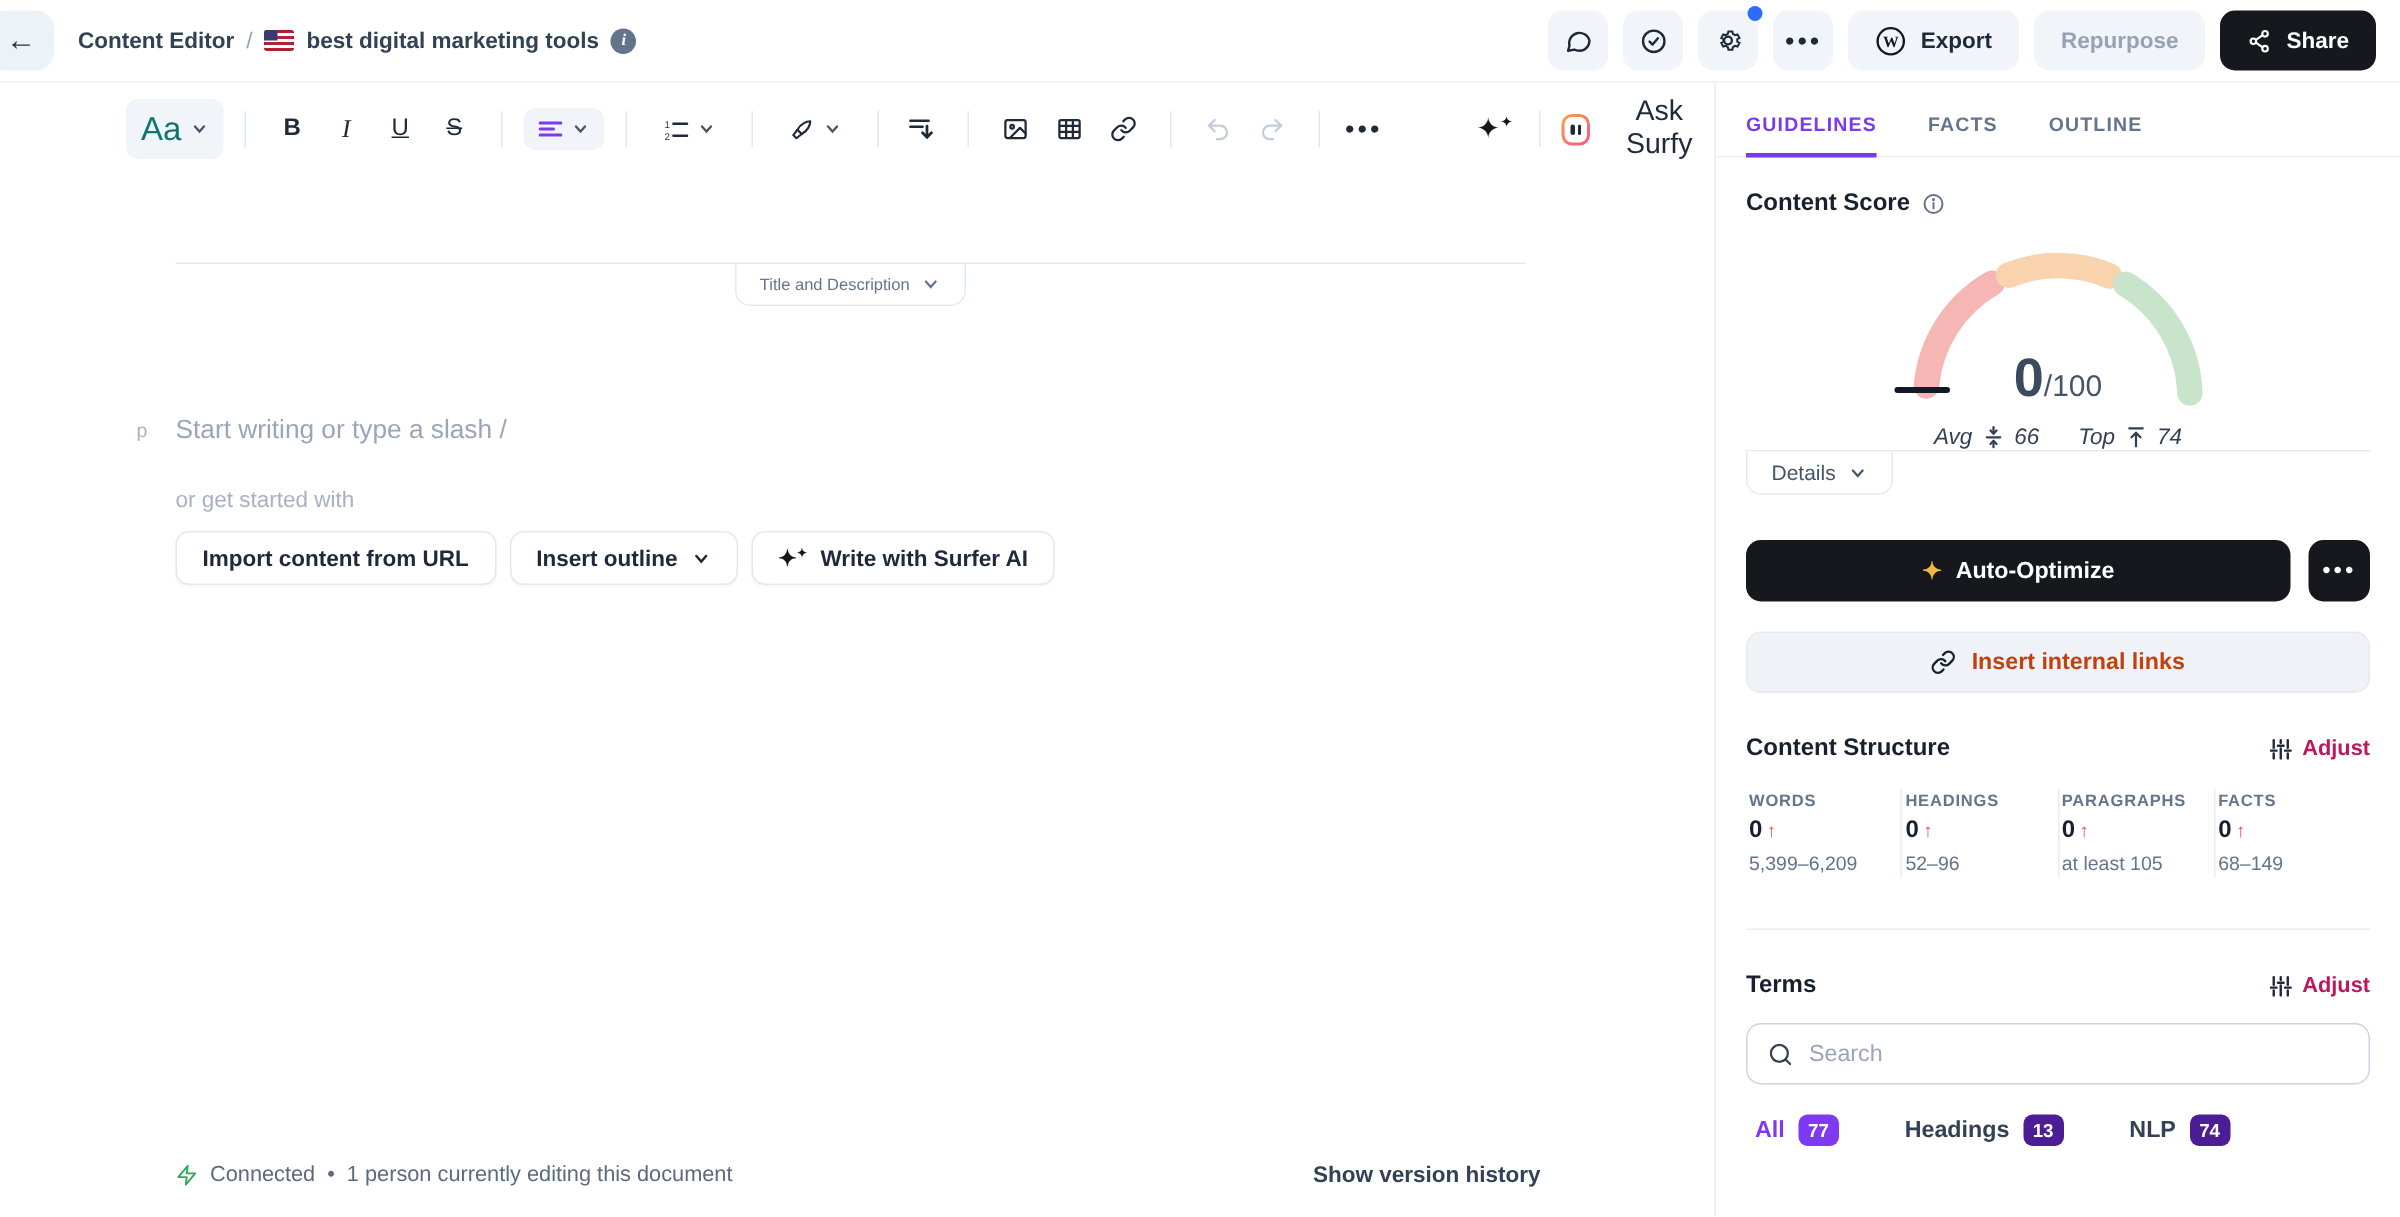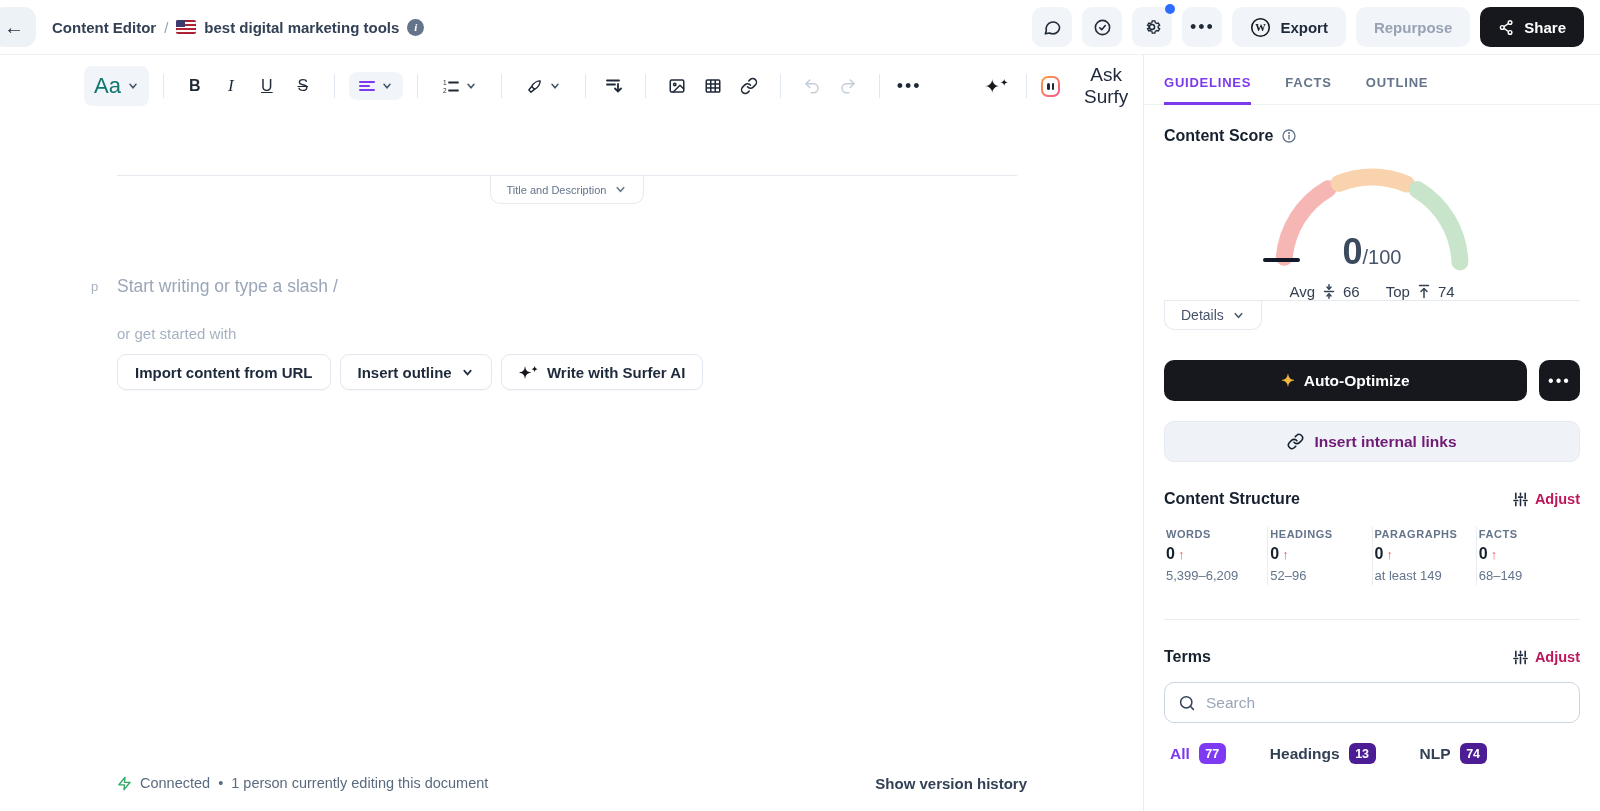--- a/index.html
+++ b/index.html
@@ -96,36 +96,36 @@
   .tab.active { color:#7C3AED; border-bottom-color:#7C3AED; }
   .side-scroll { padding:0 20px; }
   .score-head { display:flex; align-items:center; gap:8px; margin-top:22px; }
   .h-title { font-size:16px; font-weight:700; color:#16202E; }
   .info-outline { color:#64748B; display:inline-flex; }
   .gauge-wrap { display:flex; justify-content:center; margin-top:8px; position:relative; }
   .gauge-text { position:absolute; left:0; right:0; top:78px; text-align:center; color:#3B4A5E; }
   .gauge-score { font-size:36px; font-weight:600; }
   .gauge-max { font-size:20px; color:#475569; }
   .bench-row { display:flex; justify-content:center; gap:26px; margin-top:8px;
-               font-size:15px; color:#334155; }
+               font-size:15px; color:#334155;font-style:italic; }
   .bench { display:flex; align-items:center; gap:7px; }
   .details-divider { border-top:1px solid #E5EAF0; display:flex; justify-content:flex-start; }
   .details-tag { background:#fff; border:1px solid #E5EAF0; border-top:none;
                  border-radius:0 0 10px 10px; padding:6px 16px; display:inline-flex;
                  align-items:center; gap:8px; font-size:14px; color:#475569; cursor:pointer; }
   .opt-row { display:flex; gap:12px; margin-top:30px; }
   .auto-opt { flex:1; height:41px; background:#16181D; color:#fff; border:none; border-radius:10px;
               font-size:15.5px; font-weight:700; display:flex; align-items:center; justify-content:center;
               gap:9px; cursor:pointer; font-family:inherit; }
   .gold { color:#F0B840; font-size:16px; }
   .more-dark { width:41px; height:41px; background:#16181D; border:none; border-radius:10px;
                color:#fff; font-size:16px; letter-spacing:2px; cursor:pointer; }
   .insert-links { width:100%; height:41px; margin-top:20px; background:#EFF3F8;
                   border:1px solid #E5EAF0; border-radius:10px; display:flex; align-items:center;
-                  justify-content:center; gap:10px; font-size:15.5px; font-weight:700; color:#701a75;
+                  justify-content:center; gap:10px; font-size:15.5px; font-weight:700; color:#c2410c;
                   cursor:pointer; font-family:inherit; }
   .sec-head { display:flex; align-items:center; justify-content:space-between; margin-top:28px; }
   .adjust { display:flex; align-items:center; gap:7px; font-size:14.5px; font-weight:700;
             color:#be185d; cursor:pointer; }
   .stats { display:flex; margin-top:18px; }
   .stat { flex:1; text-align:left; border-left:1px solid #E8EDF2; padding:2px 2px; }
   .stat:first-child { border-left:none; }
   .stat-label { font-size:11px; font-weight:700; letter-spacing:.05em; color:#64748B; }
   .stat-val { margin-top:5px; font-size:16px; font-weight:700; color:#16202E; }
   .up-red { color:#F05252; font-size:12.5px; font-weight:400; margin-left:3px; }
@@ -474,21 +474,21 @@
           <div class="stat-range">5,399–6,209</div>
         </div>
         <div class="stat">
           <div class="stat-label">HEADINGS</div>
           <div class="stat-val"><span>0</span><span class="up-red">↑</span></div>
           <div class="stat-range">52–96</div>
         </div>
         <div class="stat">
           <div class="stat-label">PARAGRAPHS</div>
           <div class="stat-val"><span>0</span><span class="up-red">↑</span></div>
-          <div class="stat-range">at least 149</div>
+          <div class="stat-range">at least 105</div>
         </div>
         <div class="stat">
           <div class="stat-label">FACTS</div>
           <div class="stat-val"><span>0</span><span class="up-red">↑</span></div>
           <div class="stat-range">68–149</div>
         </div>
       </div>
 
       <div class="hr"></div>
 

